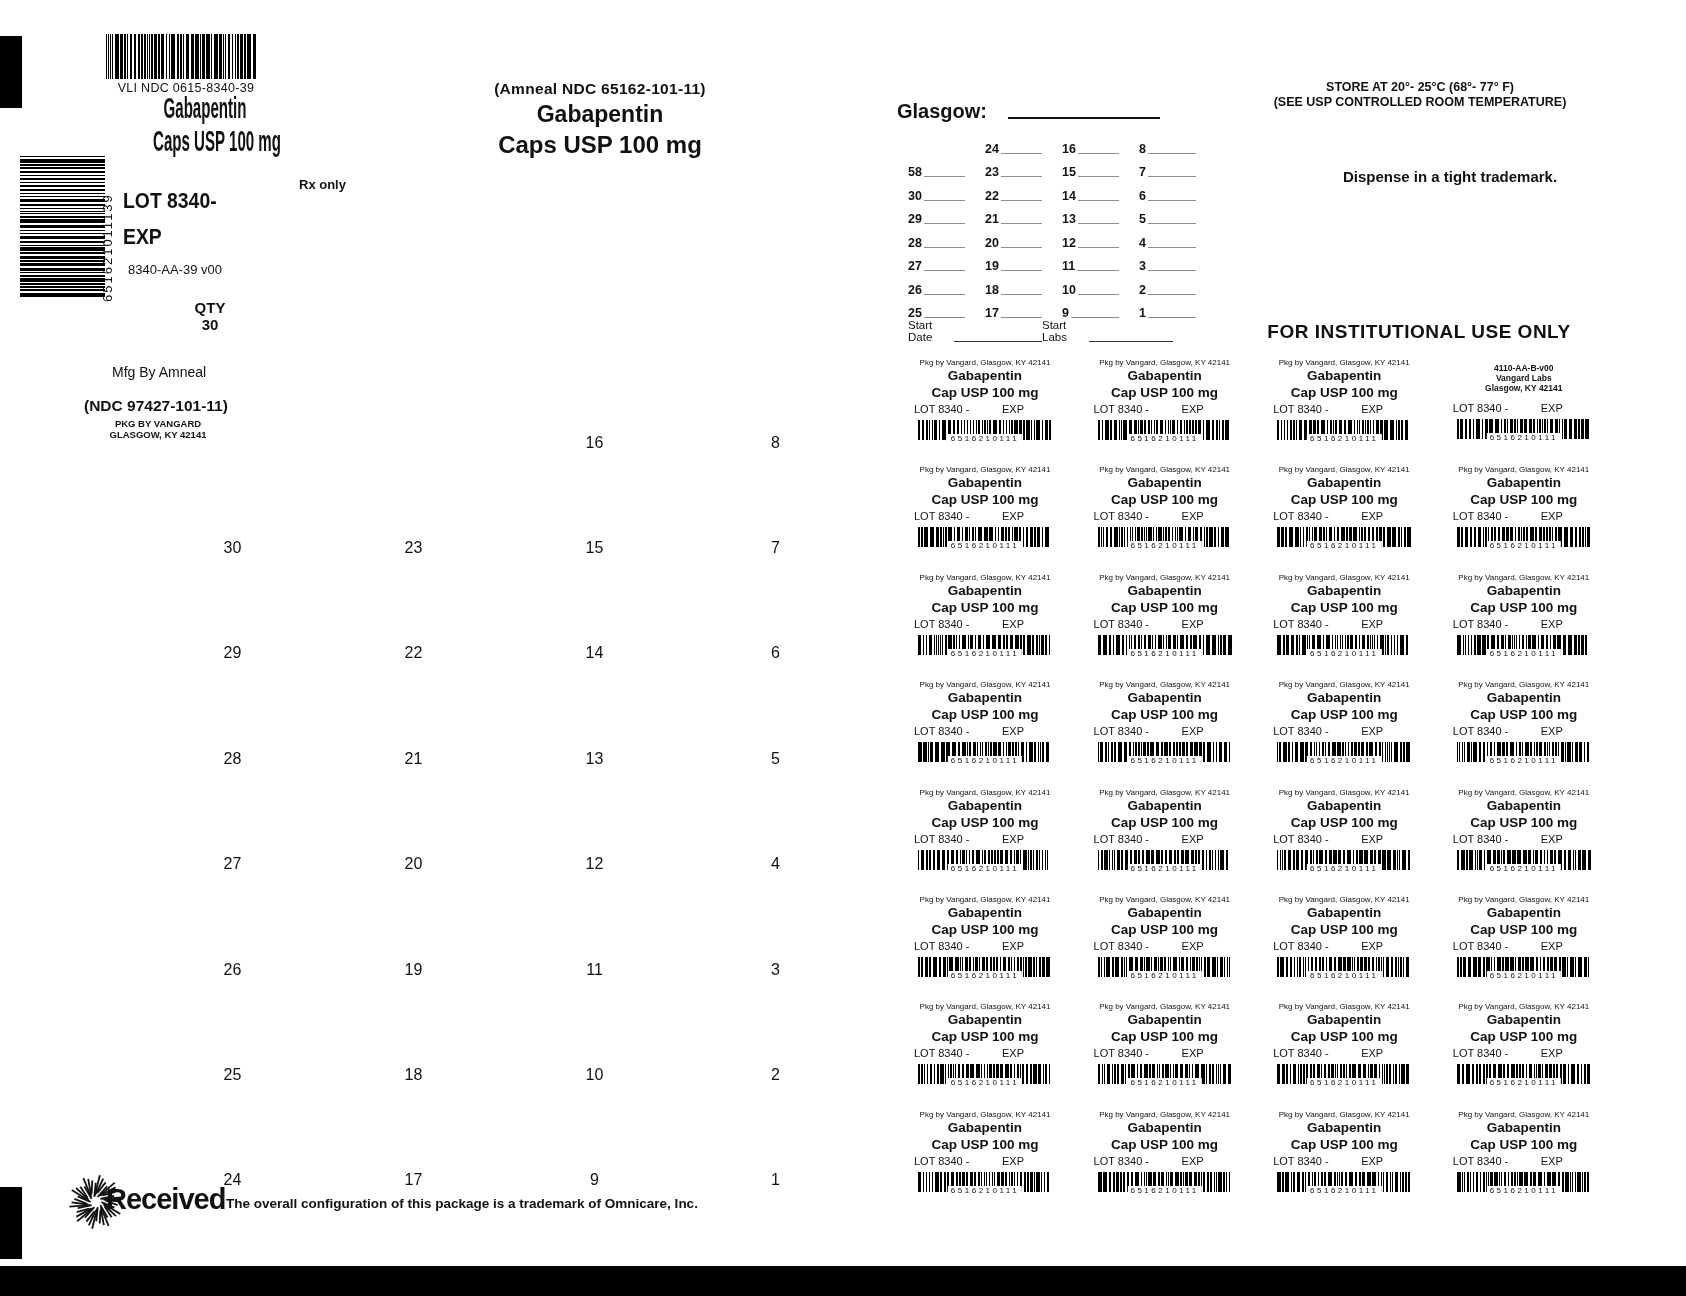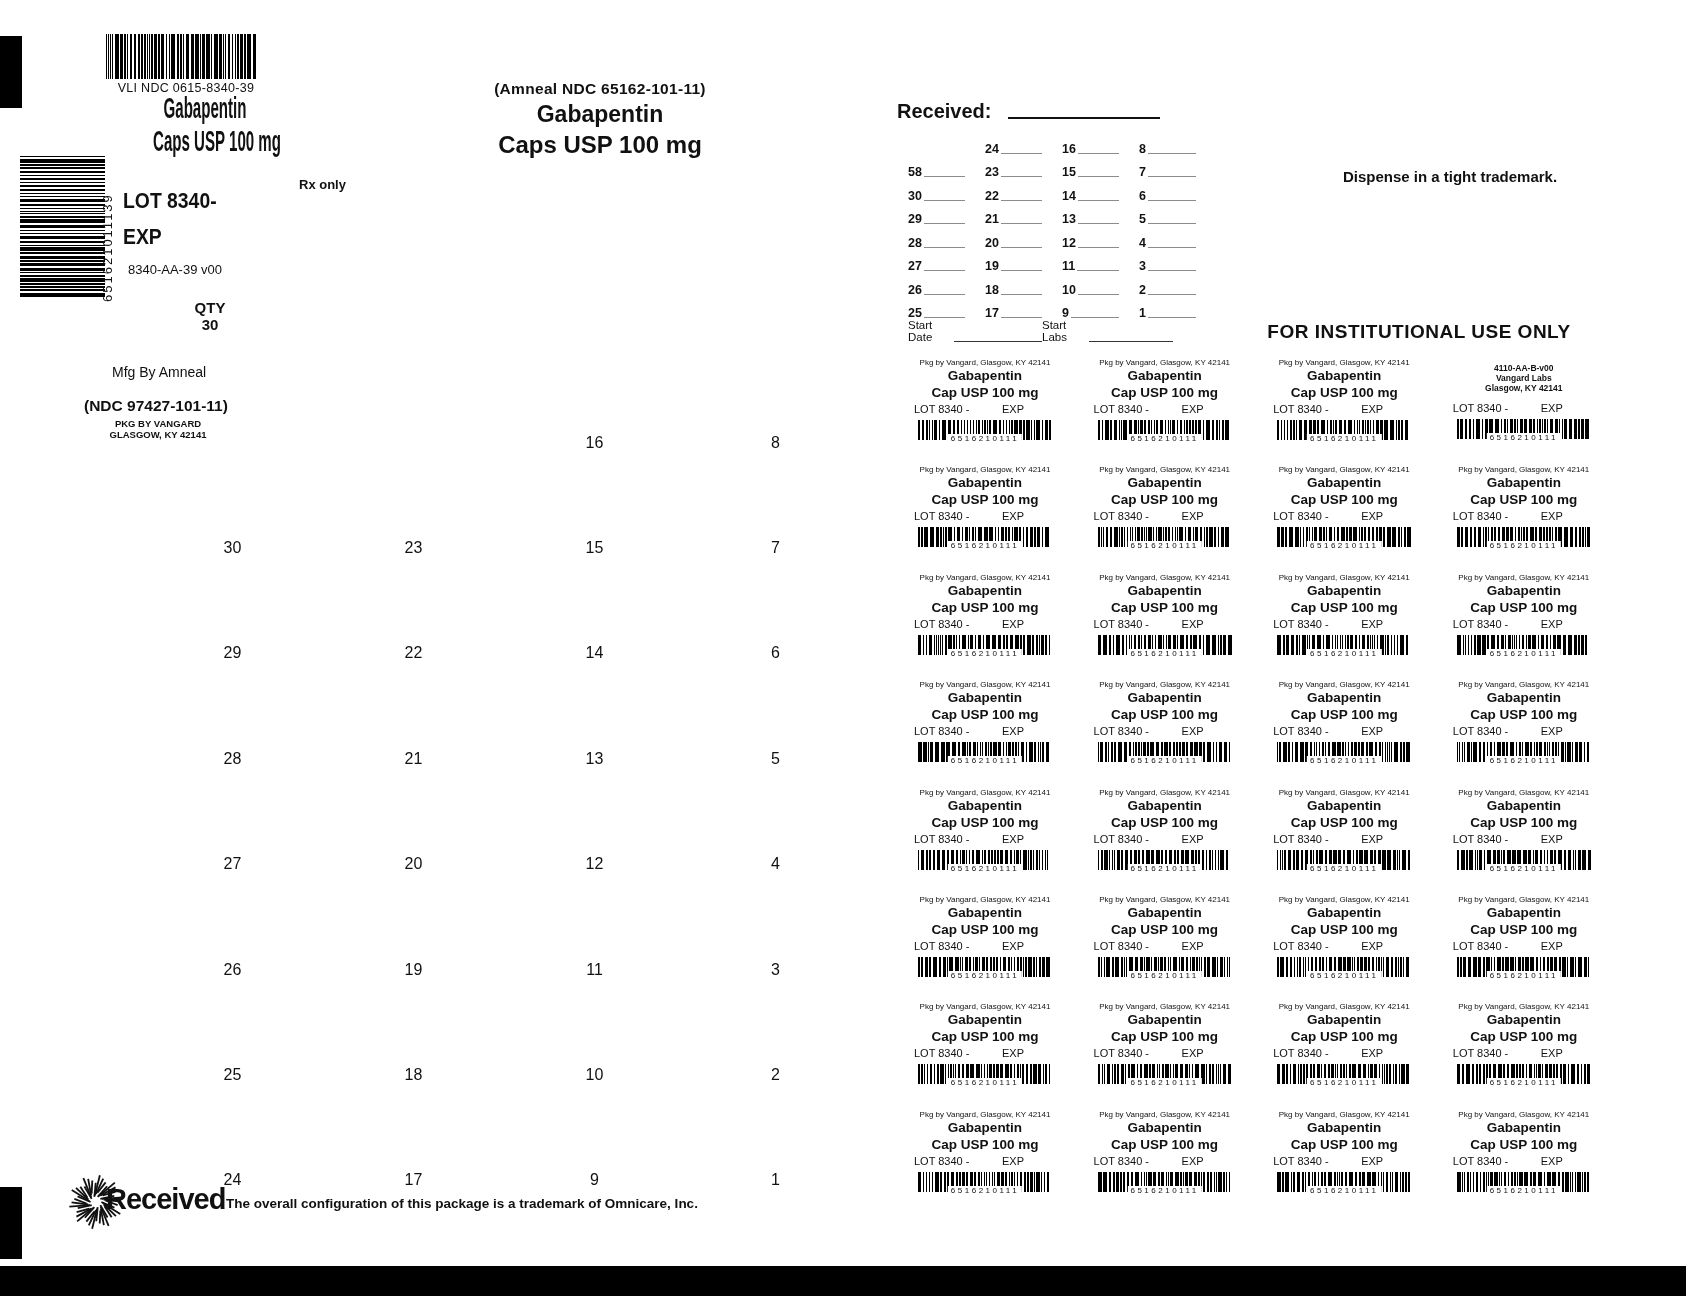--- a/index.html
+++ b/index.html
@@ -236,21 +236,21 @@
       <div class="card-cell">25</div>
       <div class="card-cell">18</div>
       <div class="card-cell">10</div>
       <div class="card-cell">2</div>
       <div class="card-cell">24</div>
       <div class="card-cell">17</div>
       <div class="card-cell">9</div>
       <div class="card-cell">1</div>
     </div>
 
-  <div class="abs received-label">Received:</div>
+  <div class="abs received-label">Glasgow:</div>
   <div class="abs received-line"></div>
   <div class="abs received-grid" id="received-grid">
       <div class="tally-cell"></div>
       <div class="tally-cell">
         <span class="tally-num">24</span>
         <div class="tally-line"></div>
       </div>
       <div class="tally-cell">
         <span class="tally-num">16</span>
         <div class="tally-line"></div>
@@ -372,20 +372,24 @@
         <div class="tally-line"></div>
       </div>
     </div>
   <div class="abs start-row">
     <span>Start Date</span>
     <span class="start-line" style="width:98px"></span>
     <span>Start Labs</span>
     <span class="start-line" style="width:94px"></span>
   </div>
 
+  <div class="abs storage">
+    <div>STORE AT 20°- 25°C (68°- 77° F)</div>
+    <div>(SEE USP CONTROLLED ROOM TEMPERATURE)</div>
+  </div>
   <div class="abs dispense">Dispense in a tight trademark.</div>
   <div class="abs institutional">FOR INSTITUTIONAL USE ONLY</div>
 
   <div class="abs unit-grid" id="unit-grid">
       <div class="ulabel">
         <div class="ul-pkg">Pkg by Vangard, Glasgow, KY 42141</div>
         <div class="ul-name">Gabapentin</div>
         <div class="ul-strength">Cap USP 100 mg</div>
         <div class="ul-lotrow">
           <span>LOT 8340 -</span>

